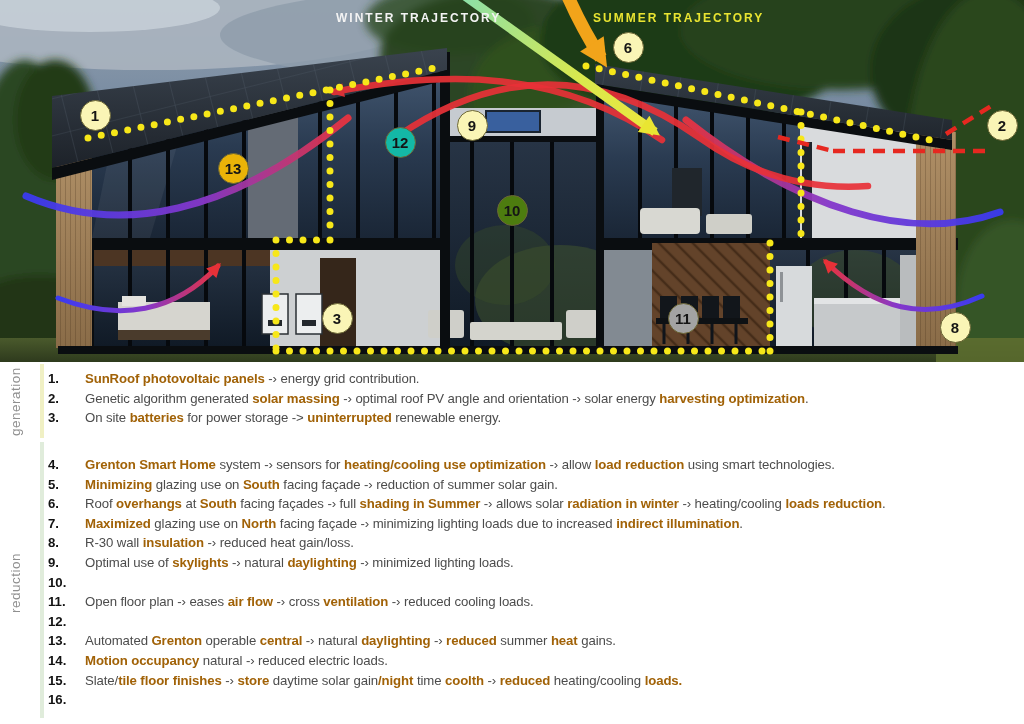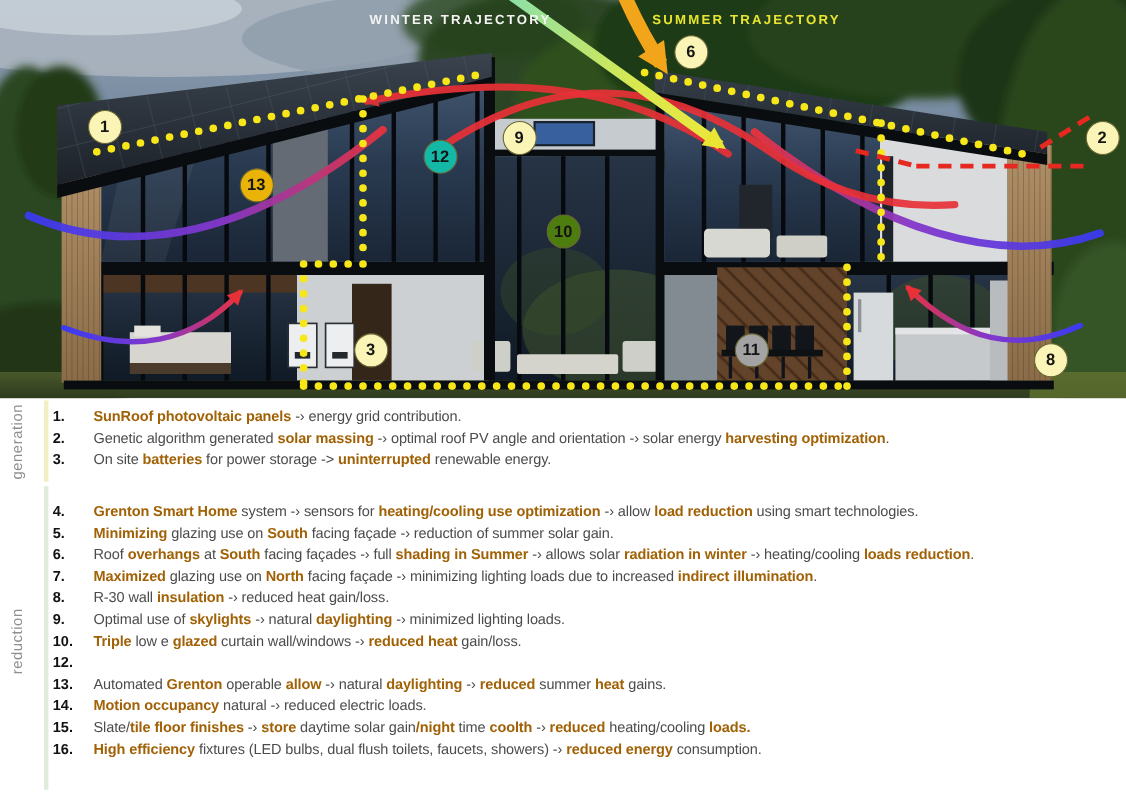--- a/index.html
+++ b/index.html
@@ -311,38 +311,40 @@
           <div class="li">
             <span class="num">8.</span>
             <span class="tx"><span>R-30 wall </span><span class="bd">insulation</span><span> -› reduced heat gain/loss.</span></span>
           </div>
           <div class="li">
             <span class="num">9.</span>
             <span class="tx"><span>Optimal use of </span><span class="bd">skylights</span><span> -› natural </span><span class="bd">daylighting</span><span> -› minimized lighting loads.</span></span>
           </div>
           <div class="li">
             <span class="num">10.</span>
-            <span class="tx"><span class="bd">Triple</span><span> low e </span><span class="bd">glazed</span><span> curtain wall/windows -› </span><span class="bd">reduced heat</span><span> gain/loss.</span></span>
+          </div>
+          <div class="li">
+            <span class="num">11.</span>
+            <span class="tx"><span>Open floor plan -› eases </span><span class="bd">air flow</span><span> -› cross </span><span class="bd">ventilation</span><span> -› reduced cooling loads.</span></span>
           </div>
           <div class="li">
             <span class="num">12.</span>
           </div>
           <div class="li">
             <span class="num">13.</span>
-            <span class="tx"><span>Automated </span><span class="bd">Grenton</span><span> operable </span><span class="bd">allow</span><span> -› natural </span><span class="bd">daylighting</span><span> -› </span><span class="bd">reduced</span><span> summer </span><span class="bd">heat</span><span> gains.</span></span>
+            <span class="tx"><span>Automated </span><span class="bd">Grenton</span><span> operable </span><span class="bd">central</span><span> -› natural </span><span class="bd">daylighting</span><span> -› </span><span class="bd">reduced</span><span> summer </span><span class="bd">heat</span><span> gains.</span></span>
           </div>
           <div class="li">
             <span class="num">14.</span>
             <span class="tx"><span class="bd">Motion occupancy</span><span> natural -› reduced electric loads.</span></span>
           </div>
           <div class="li">
             <span class="num">15.</span>
             <span class="tx"><span>Slate/</span><span class="bd">tile floor finishes</span><span> -› </span><span class="bd">store</span><span> daytime solar gain</span><span class="bd">/night</span><span> time </span><span class="bd">coolth</span><span> -› </span><span class="bd">reduced</span><span> heating/cooling </span><span class="bd">loads.</span></span>
           </div>
           <div class="li">
             <span class="num">16.</span>
-            <span class="tx"><span class="bd">High efficiency</span><span> fixtures (LED bulbs, dual flush toilets, faucets, showers) -› </span><span class="bd">reduced energy</span><span> consumption.</span></span>
           </div>
         </div>
     </div>
   </div>
 
 </div>
 
 </body></html>

